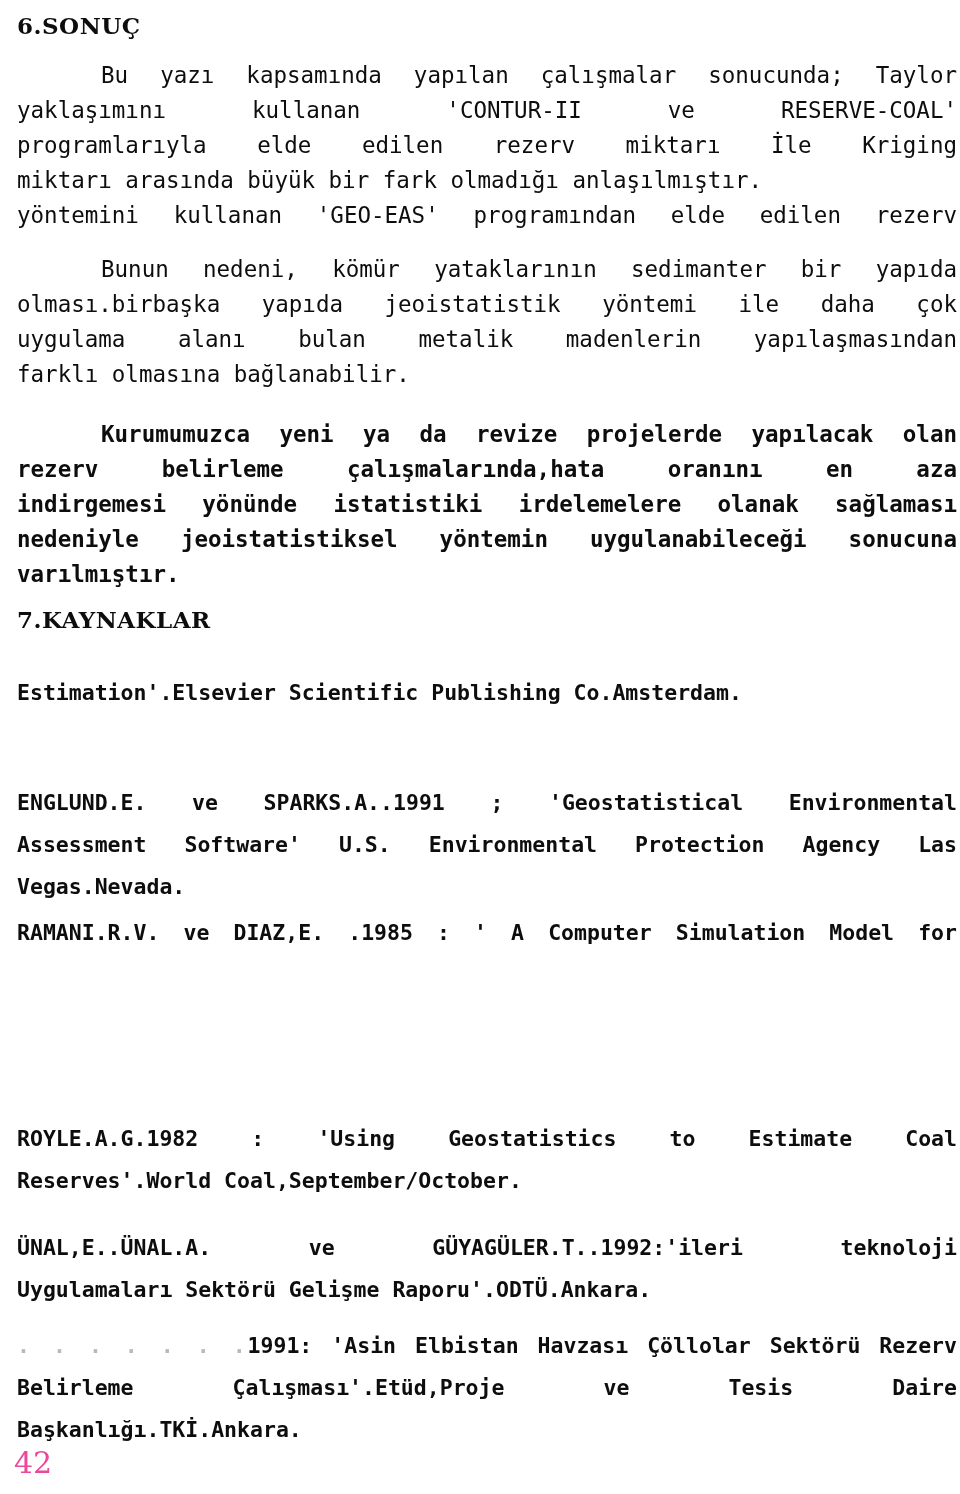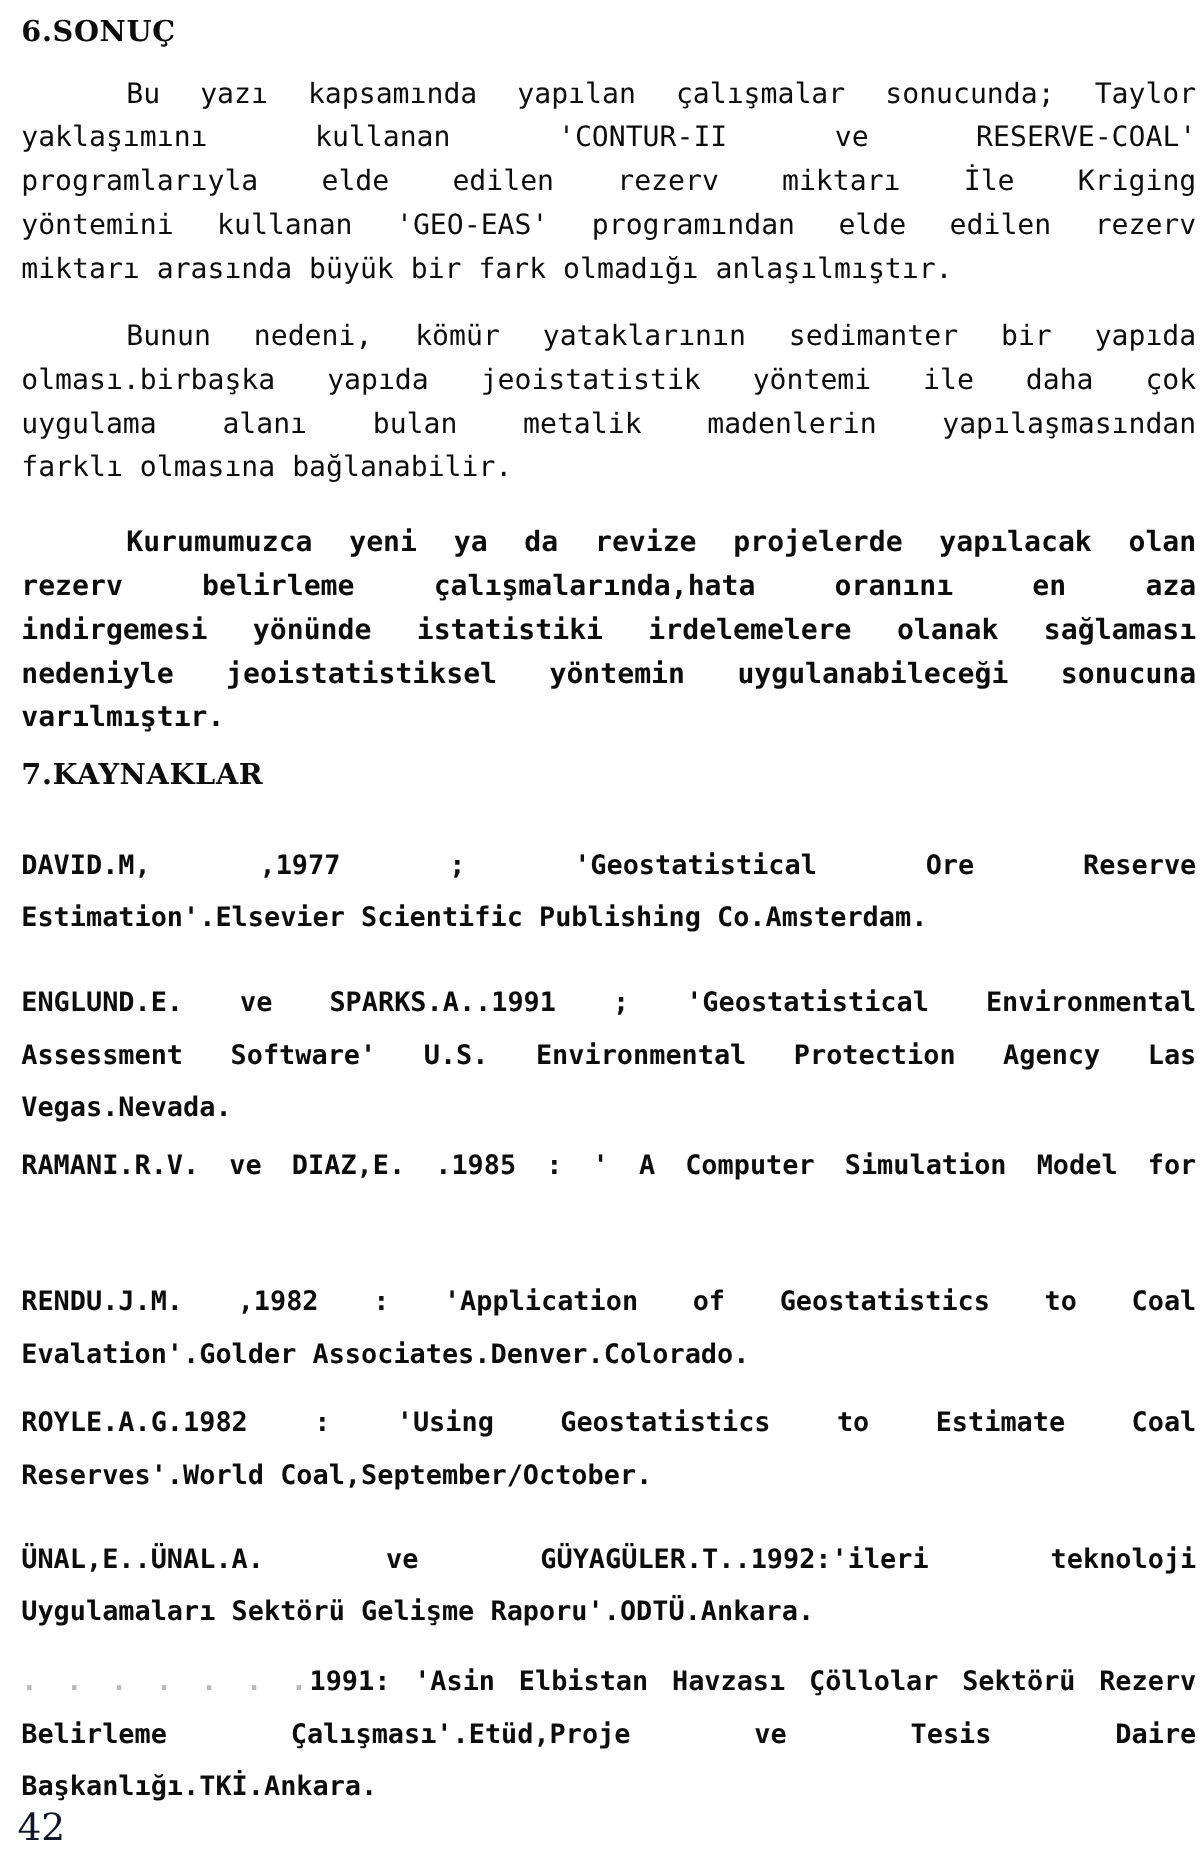--- a/index.html
+++ b/index.html
@@ -88,75 +88,70 @@
   }
 
   
   .page-number {
     position: absolute;
     left: 14px;
     top: 1448px;
     font-family: "DejaVu Serif", "Liberation Serif", serif;
     font-size: 30px;
     font-weight: 300;
-    color: #0f172a;
+    color: #ec4899;
     line-height: 1;
   }
 </style>
 </head>
 <body>
 
 <div class="page">
 
   <div class="section-heading" style="top:14px;">6.SONUÇ</div>
 
   <div class="para" style="top:58px;">
     <span class="ln indent">Bu yazı kapsamında yapılan çalışmalar sonucunda; Taylor</span>
     <span class="ln">yaklaşımını kullanan 'CONTUR-II ve RESERVE-COAL'</span>
     <span class="ln">programlarıyla elde edilen rezerv miktarı İle Kriging</span>
+    <span class="ln last">miktarı arasında büyük bir fark olmadığı anlaşılmıştır.</span>
     <span class="ln">yöntemini kullanan 'GEO-EAS' programından elde edilen rezerv</span>
-    <span class="ln last">miktarı arasında büyük bir fark olmadığı anlaşılmıştır.</span>
   </div>
 
   <div class="para" style="top:252px;">
     <span class="ln indent">Bunun nedeni, kömür yataklarının sedimanter bir yapıda</span>
     <span class="ln">olması.birbaşka yapıda jeoistatistik yöntemi ile daha çok</span>
     <span class="ln">uygulama alanı bulan metalik madenlerin yapılaşmasından</span>
     <span class="ln last">farklı olmasına bağlanabilir.</span>
   </div>
 
   <div class="para" style="top:417px;font-weight:bold;">
     <span class="ln indent">Kurumumuzca yeni ya da revize projelerde yapılacak olan</span>
     <span class="ln">rezerv belirleme çalışmalarında,hata oranını en aza</span>
     <span class="ln">indirgemesi yönünde istatistiki irdelemelere olanak sağlaması</span>
     <span class="ln">nedeniyle jeoistatistiksel yöntemin uygulanabileceği sonucuna</span>
     <span class="ln last">varılmıştır.</span>
   </div>
 
   <div class="section-heading" style="top:608px;">7.KAYNAKLAR</div>
 
   <div class="ref" style="top:672px;">
-    <span class="ln">DAVID.M, ,1977 ; 'Geostatistical Ore Reserve</span>
     <span class="ln last">Estimation'.Elsevier Scientific Publishing Co.Amsterdam.</span>
   </div>
 
   <div class="ref" style="top:782px;">
     <span class="ln">ENGLUND.E. ve SPARKS.A..1991 ; 'Geostatistical Environmental</span>
     <span class="ln">Assessment Software' U.S. Environmental Protection Agency Las</span>
     <span class="ln last">Vegas.Nevada.</span>
   </div>
 
   <div class="ref" style="top:912px;">
     <span class="ln">RAMANI.R.V. ve DIAZ,E. .1985 : ' A Computer Simulation Model for</span>
   </div>
 
-  <div class="ref" style="top:1021px;">
-    <span class="ln">RENDU.J.M. ,1982 : 'Application of Geostatistics to Coal</span>
-    <span class="ln last">Evalation'.Golder Associates.Denver.Colorado.</span>
-  </div>
 
   <div class="ref" style="top:1118px;">
     <span class="ln">ROYLE.A.G.1982 : 'Using Geostatistics to Estimate Coal</span>
     <span class="ln last">Reserves'.World Coal,September/October.</span>
   </div>
 
   <div class="ref" style="top:1227px;">
     <span class="ln">ÜNAL,E..ÜNAL.A. ve GÜYAGÜLER.T..1992:'ileri teknoloji</span>
     <span class="ln last">Uygulamaları Sektörü Gelişme Raporu'.ODTÜ.Ankara.</span>
   </div>

